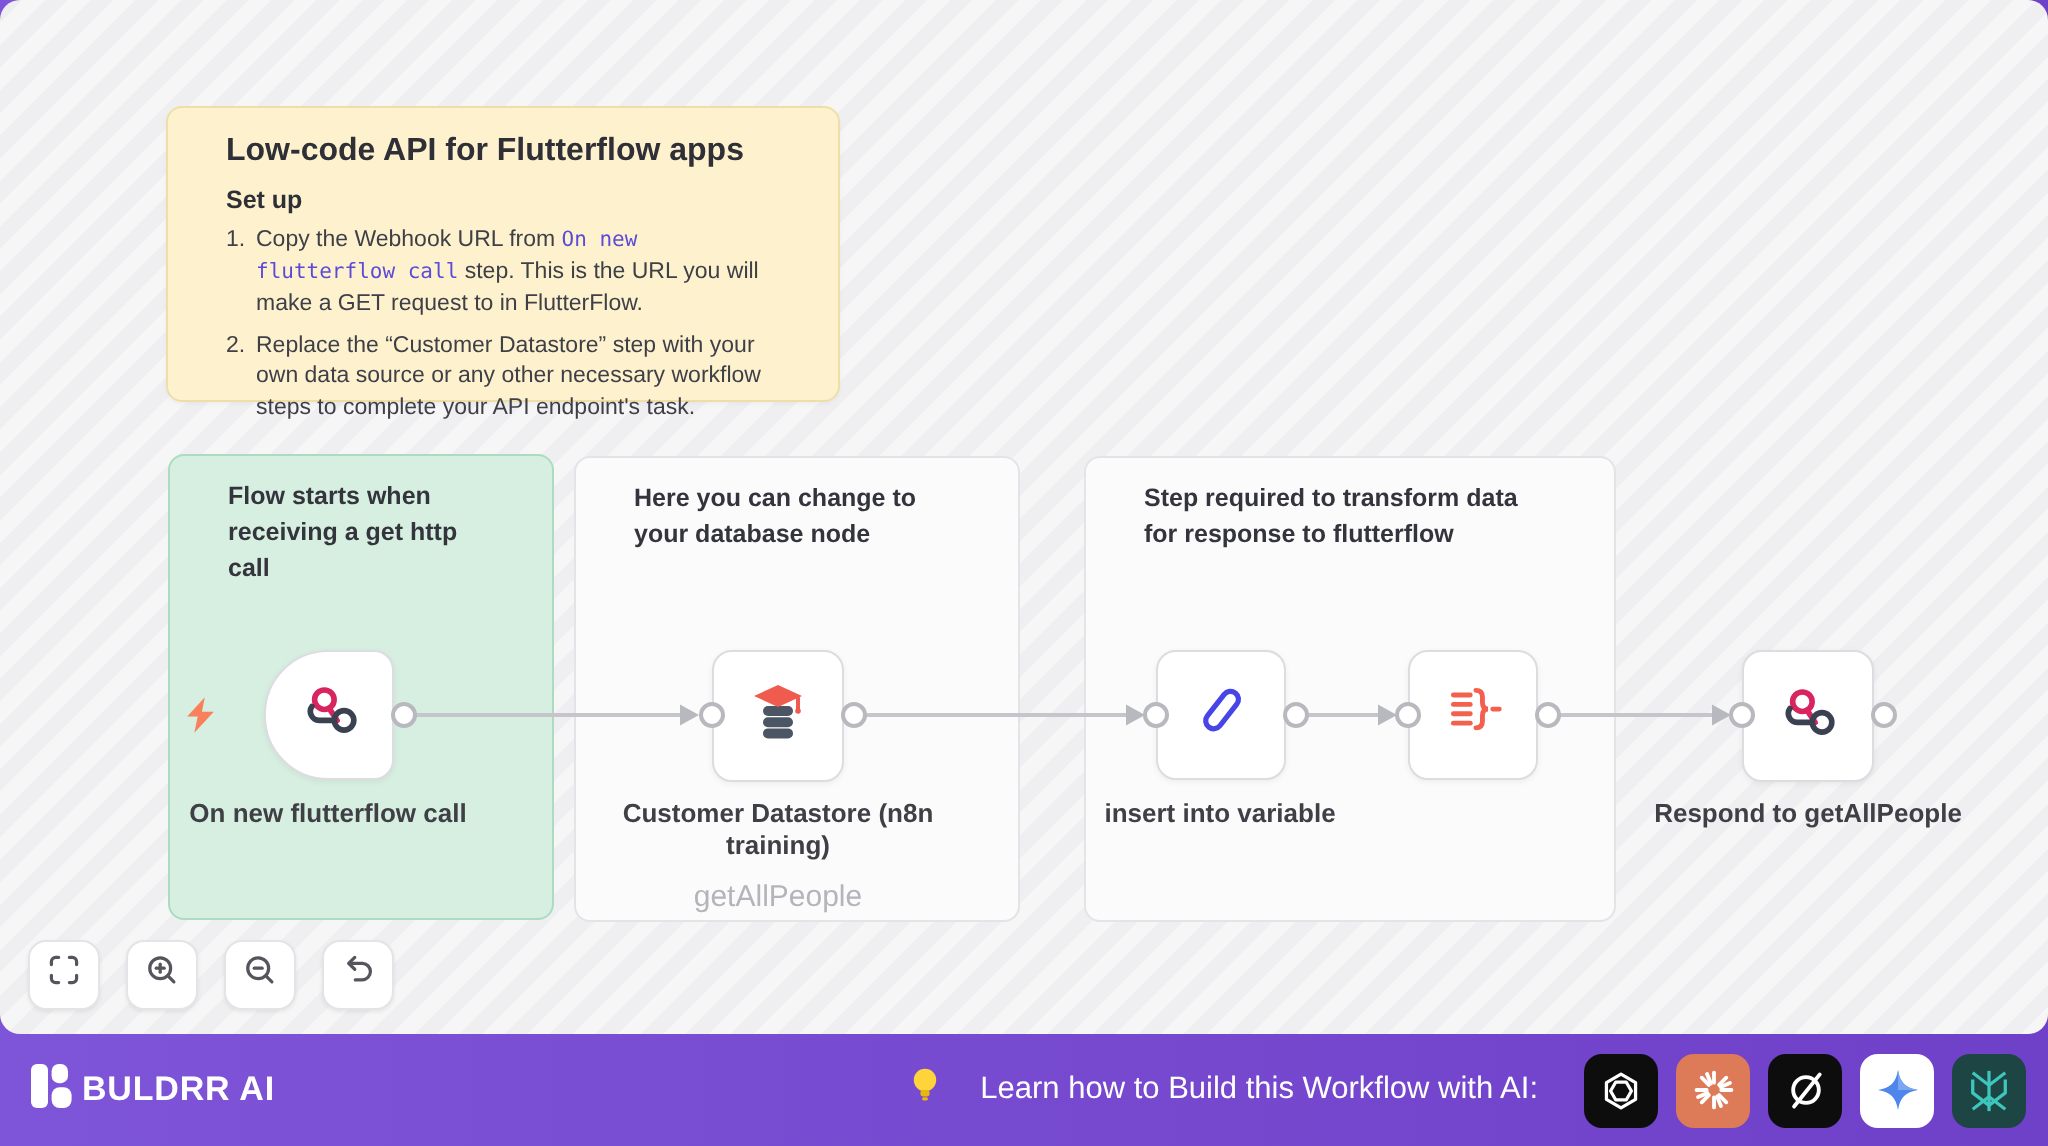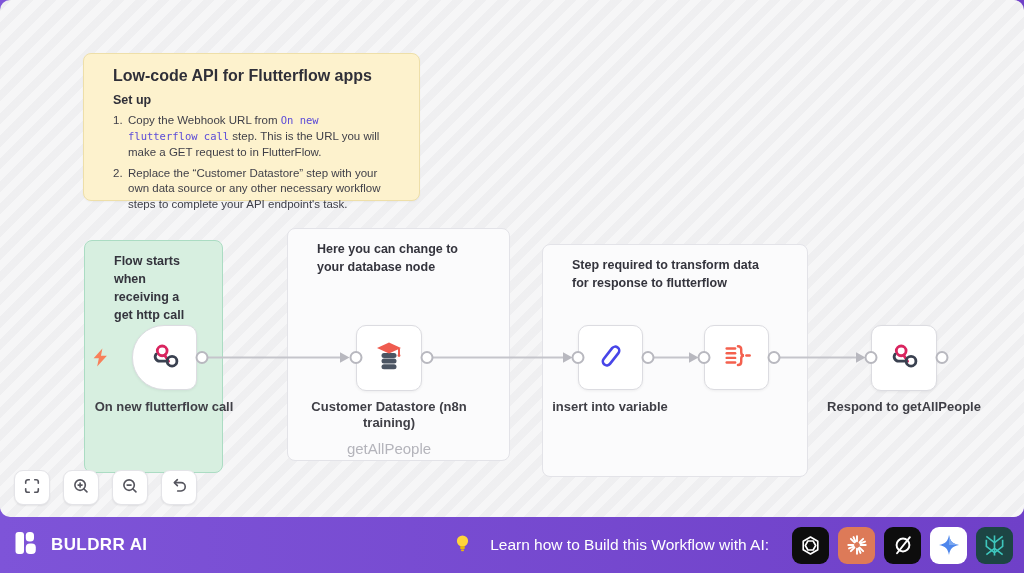--- a/index.html
+++ b/index.html
@@ -42,21 +42,21 @@
   .toolbar{position:absolute;left:14px;top:470px;display:flex;gap:13px;}
   .tool-btn{
     width:34px;height:33px;background:#fff;border:1px solid #e4e4e8;border-radius:9px;
     box-shadow:0 1px 2px rgba(0,0,0,.07);
     display:flex;align-items:center;justify-content:center;cursor:pointer;
   }
   .footer{
     position:absolute;left:0;top:517px;width:1024px;height:56px;
     display:flex;align-items:center;
   }
-  .brand{display:flex;align-items:center;gap:10px;margin-left:13px;cursor:pointer;}
+  .brand{display:flex;align-items:center;gap:0;margin-left:13px;cursor:pointer;}
   .brand-text{font-size:17px;font-weight:700;color:#ffffff;letter-spacing:.4px;}
   .cta{margin-left:auto;display:flex;align-items:center;gap:19px;margin-right:11px;}
   .cta-text{font-size:15.5px;font-weight:500;color:#ffffff;}
   .ai-icons{display:flex;gap:9px;margin-left:4px;}
   .ai-btn{width:37px;height:37px;border-radius:9px;display:flex;align-items:center;justify-content:center;cursor:pointer;}
   .bg-black{background:#0d0d0d;}
   .bg-claude{background:#dd7a58;}
   .bg-white{background:#ffffff;}
   .bg-pplx{background:#1d4544;}
 </style>
@@ -71,29 +71,29 @@
     <div class="step">
       <span class="num">1.</span>
       <span class="txt"><span>Copy the Webhook URL from </span><code class="code">On new flutterflow call</code><span> step. This is the URL you will make a GET request to in FlutterFlow.</span></span>
     </div>
     <div class="step">
       <span class="num">2.</span>
       <span class="txt">Replace the “Customer Datastore” step with your own data source or any other necessary workflow steps to complete your API endpoint's task.</span>
     </div>
   </div>
 
-  <div class="sticky sticky-green" style="left:84px;top:240px;width:139px;height:233px;">
+  <div class="sticky sticky-green" style="left:84px;top:227px;width:193px;height:233px;">
     <div class="note-text">Flow starts when receiving a get http call</div>
   </div>
 
   <div class="sticky sticky-white" style="left:287px;top:228px;width:223px;height:233px;">
     <div class="note-text">Here you can change to your database node</div>
   </div>
 
-  <div class="sticky sticky-white" style="left:542px;top:244px;width:266px;height:233px;">
+  <div class="sticky sticky-white" style="left:542px;top:228px;width:266px;height:233px;">
     <div class="note-text">Step required to transform data for response to flutterflow</div>
   </div>
 
   <div class="bolt" style="left:92px;top:348px;">
     <svg width="17" height="19" viewBox="0 0 14 16">
         <polygon points="8.6,0.5 1.2,8.6 5.6,8.6 4.2,15.5 12.4,6.6 7.4,6.6" fill="#f8805a"></polygon>
       </svg>
   </div>
 
   <div class="node" style="left:132px;top:325px;width:65px;height:65px;border-radius:32px 10px 10px 32px;">

